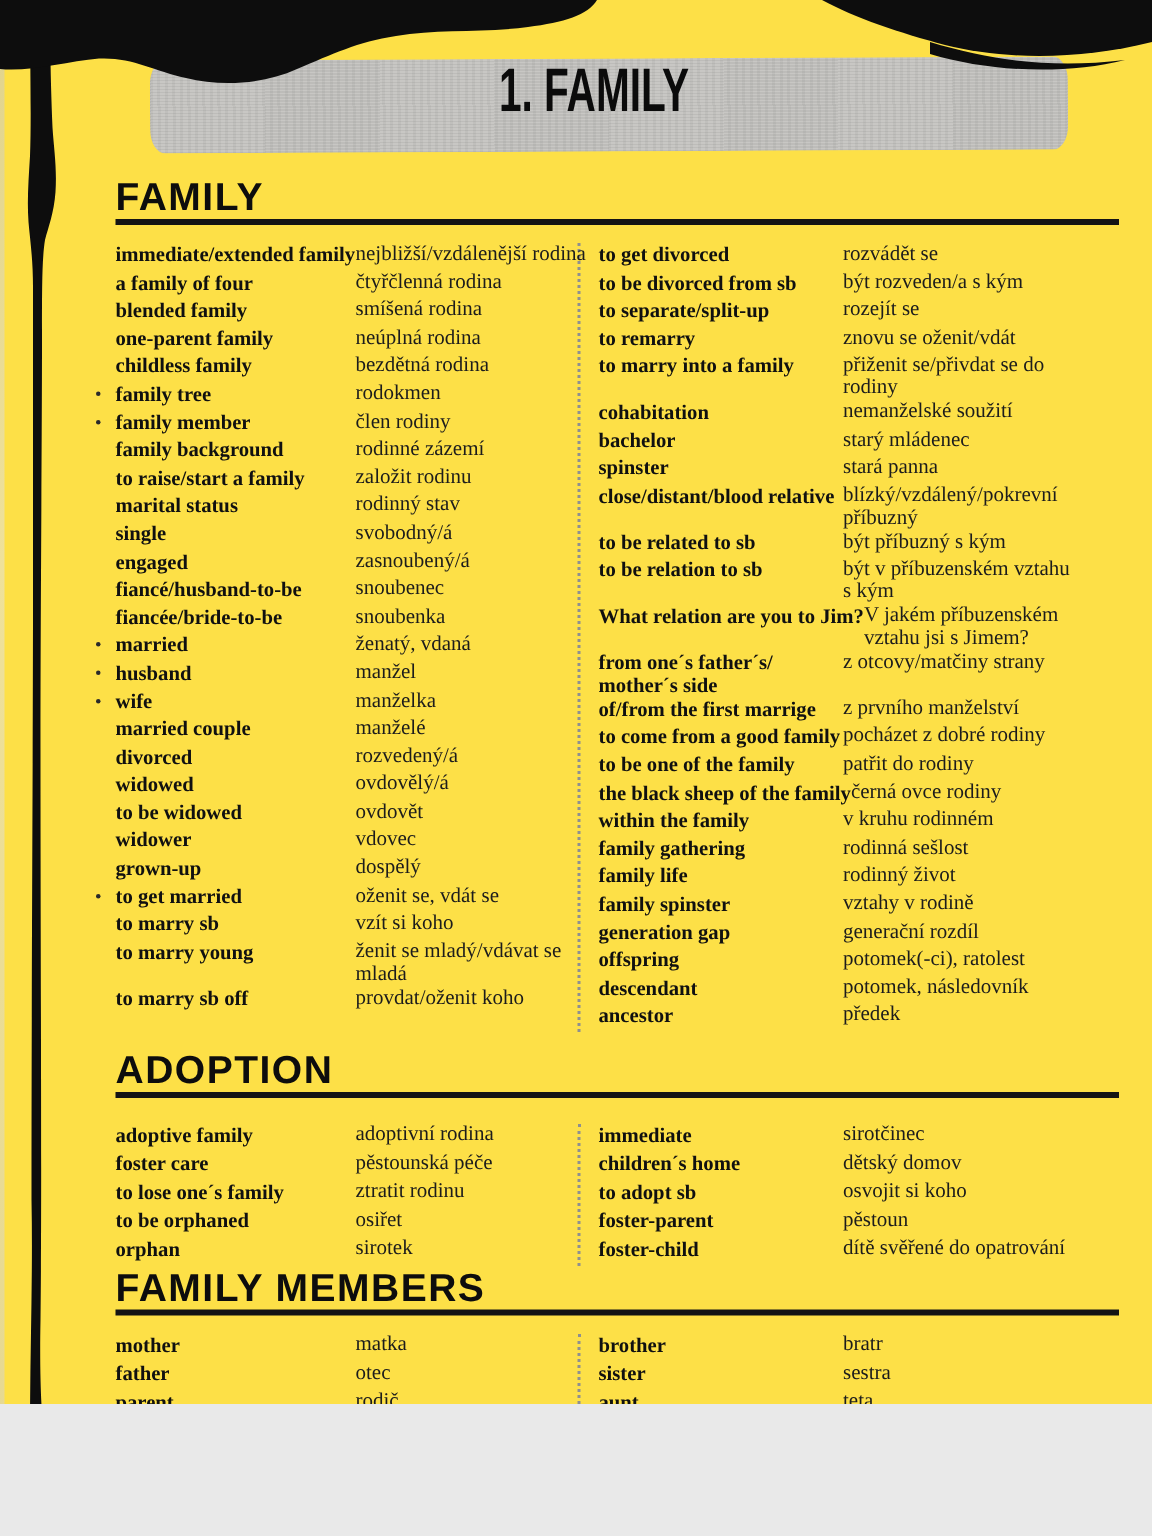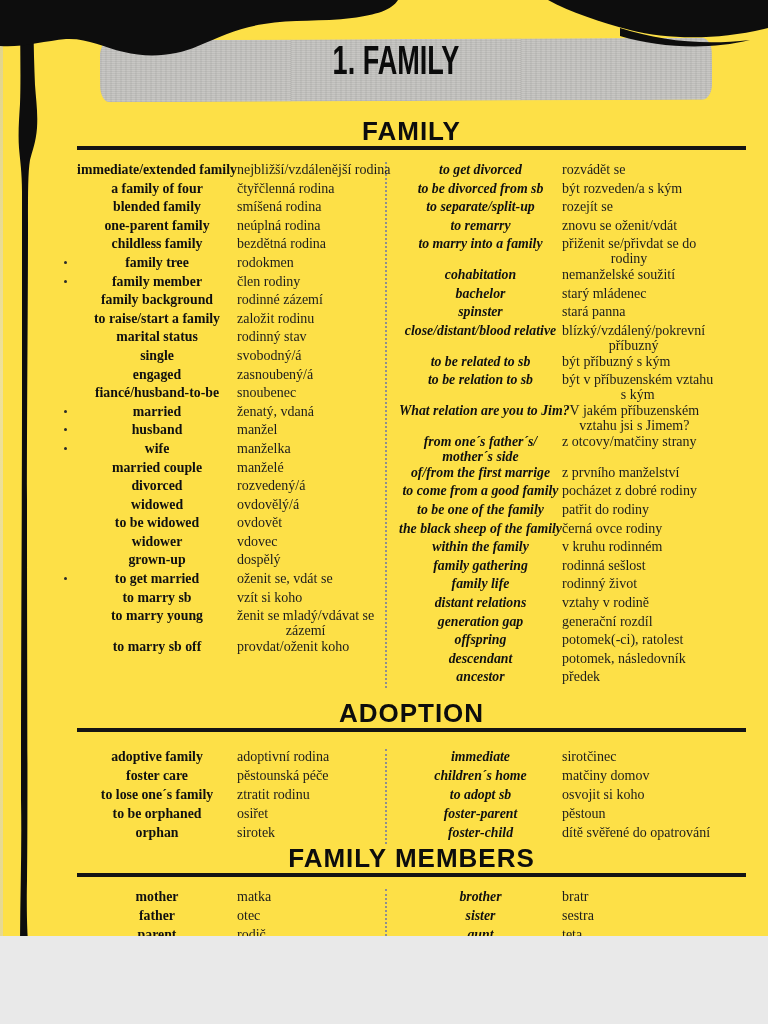--- a/index.html
+++ b/index.html
@@ -21,39 +21,39 @@
       repeating-linear-gradient(90deg, rgba(0,0,0,.04) 0 2px, rgba(255,255,255,0) 2px 5px),
       #c8c7c4;
   }
   .chapter-title{
     position:absolute;left:90px;top:40px;width:612px;z-index:4;
     text-align:center;font-family:"Liberation Sans",sans-serif;font-weight:bold;
     font-size:41px;line-height:41px;color:#0b0b0b;letter-spacing:0;
     transform:scaleX(0.66);transform-origin:50% 0;
   }
   
-  .vocab-section{position:absolute;left:77px;width:669px;z-index:5;text-align:center;}
+  .vocab-section{position:absolute;left:77px;width:669px;z-index:5;}
   #sec-family{top:118px;}
   #sec-adoption{top:700px;}
   #sec-members{top:845px;}
   .sec-heading{
     font-family:"Liberation Sans",sans-serif;font-weight:bold;font-size:26px;
     line-height:26px;letter-spacing:1px;color:#0d0d0d;
     padding-bottom:2px;border-bottom:4px solid #141414;
   }
   .cols{display:flex;margin-top:12px;}
   #sec-adoption .cols{margin-top:17px;}
   .col-left{flex:0 0 308px;width:308px;}
   .col-divider{flex:0 0 0px;border-left:2px dotted #8f8f8f;margin-right:12px;}
   .col-right{flex:1;min-width:0;}
   .row{display:flex;align-items:flex-start;min-height:18.6px;position:relative;}
   #sec-adoption .row,#sec-members .row{min-height:19px;}
   .en{flex:0 0 160px;font-weight:bold;font-size:13.8px;line-height:14.9px;
       white-space:pre;padding-top:1px;color:#101010;}
-  .col-right .en{flex:0 0 163px;font-style:italic;}
+  .col-right .en{flex:0 0 163px;}
   .cz{font-size:14px;line-height:14.9px;white-space:pre;padding-top:1px;color:#1c1c1c;}
   .dot{position:absolute;left:-13px;top:6px;width:3px;height:3px;
        background:#2a2a2a;border-radius:50%;}
   
   .page-num{position:absolute;left:0;top:999px;width:768px;text-align:center;
     font-weight:bold;font-size:14px;color:#141414;z-index:5;}
 </style>
 </head>
 <body>
 
@@ -135,20 +135,24 @@
           </div>
           <div class="row">
             <span class="en">engaged</span>
             <span class="cz">zasnoubený/á</span>
           </div>
           <div class="row">
             <span class="en">fiancé/husband-to-be</span>
             <span class="cz">snoubenec</span>
           </div>
           <div class="row">
+            <span class="en">fiancée/bride-to-be</span>
+            <span class="cz">snoubenka</span>
+          </div>
+          <div class="row">
             <span class="dot"></span>
             <span class="en">married</span>
             <span class="cz">ženatý, vdaná</span>
           </div>
           <div class="row">
             <span class="dot"></span>
             <span class="en">husband</span>
             <span class="cz">manžel</span>
           </div>
           <div class="row">
@@ -185,21 +189,21 @@
             <span class="en">to get married</span>
             <span class="cz">oženit se, vdát se</span>
           </div>
           <div class="row">
             <span class="en">to marry sb</span>
             <span class="cz">vzít si koho</span>
           </div>
           <div class="row">
             <span class="en">to marry young</span>
             <span class="cz">ženit se mladý/vdávat se
-zázemí</span>
+mladá</span>
           </div>
           <div class="row">
             <span class="en">to marry sb off</span>
             <span class="cz">provdat/oženit koho</span>
           </div>
         </div>
       <div class="col-divider"></div>
       <div class="col-right">
           <div class="row">
             <span class="en">to get divorced</span>
@@ -280,21 +284,21 @@
           </div>
           <div class="row">
             <span class="en">family gathering</span>
             <span class="cz">rodinná sešlost</span>
           </div>
           <div class="row">
             <span class="en">family life</span>
             <span class="cz">rodinný život</span>
           </div>
           <div class="row">
-            <span class="en">distant relations</span>
+            <span class="en">family spinster</span>
             <span class="cz">vztahy v rodině</span>
           </div>
           <div class="row">
             <span class="en">generation gap</span>
             <span class="cz">generační rozdíl</span>
           </div>
           <div class="row">
             <span class="en">offspring</span>
             <span class="cz">potomek(-ci), ratolest</span>
           </div>
@@ -336,21 +340,21 @@
           </div>
         </div>
       <div class="col-divider"></div>
       <div class="col-right">
           <div class="row">
             <span class="en">immediate</span>
             <span class="cz">sirotčinec</span>
           </div>
           <div class="row">
             <span class="en">children´s home</span>
-            <span class="cz">matčiny domov</span>
+            <span class="cz">dětský domov</span>
           </div>
           <div class="row">
             <span class="en">to adopt sb</span>
             <span class="cz">osvojit si koho</span>
           </div>
           <div class="row">
             <span class="en">foster-parent</span>
             <span class="cz">pěstoun</span>
           </div>
           <div class="row">

